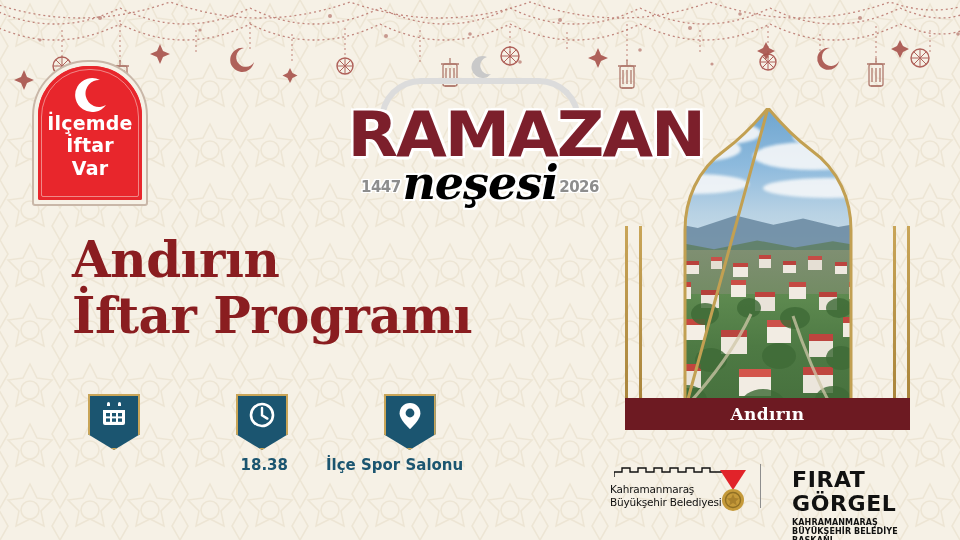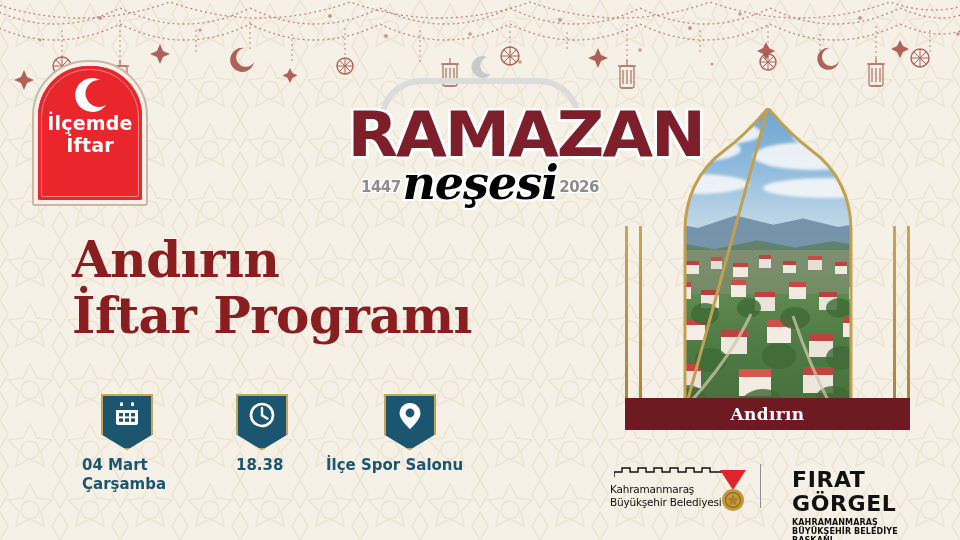--- a/index.html
+++ b/index.html
@@ -159,21 +159,21 @@
   .info-label {
     margin-top:6px;
     font-family:"DejaVu Sans", sans-serif;
     font-weight:bold;
     font-size:15px;
     line-height:1.25;
     color:#1b5570;
     white-space:pre-line;
   }
   .info-item.i1 .info-label { text-align:left; margin-left:-6px; }
-  .info-item.i2 .info-label { text-align:left; }
+  .info-item.i2 .info-label { text-align:right; }
   .info-item.i3 .info-label { text-align:center; margin-left:-30px; white-space:nowrap; }
 
   
   .arch-wrap {
     position:absolute; left:625px; top:108px; width:285px; height:330px;
   }
   .arch-photo {
     position:absolute; left:18px; top:0; width:250px; height:302px;
     overflow:hidden;
     clip-path: path("M125 0 C140 18 152 30 168 42 C196 62 208 92 208 122 L208 302 L42 302 L42 122 C42 92 54 62 82 42 C98 30 110 18 125 0 Z");
@@ -385,20 +385,21 @@
   <div class="badge">
     <div class="badge-outer"></div>
     <div class="badge-inner"></div>
     <div class="badge-ring"></div>
     <svg class="badge-moon" width="46" height="40" viewBox="0 0 46 40">
       <path d="M33 4 a17 17 0 1 0 6 25 a13.5 13.5 0 1 1 -6 -25 z" fill="#ffffff"></path>
     </svg>
     <div class="badge-text">
       <div>İlçemde</div>
       <div>İftar</div>
+      <div>Var</div>
     </div>
   </div>
 
   <div class="ramazan">
     <svg class="rz-crescent" width="30" height="28" viewBox="0 0 30 28">
       <path d="M22 3 a11 11 0 1 0 4 17 a8.6 8.6 0 1 1 -4 -17 z" fill="#c9c9c9"></path>
     </svg>
     <div class="rz-dome"></div>
     <div class="rz-main">RAMAZAN</div>
     <div class="rz-year left">1447</div>
@@ -426,22 +427,20 @@
               <rect x="5" y="11" width="4" height="3.4"></rect>
                 <rect x="11" y="11" width="4" height="3.4"></rect>
                 <rect x="17" y="11" width="4" height="3.4"></rect>
               <rect x="5" y="16.4" width="4" height="3.4"></rect>
                 <rect x="11" y="16.4" width="4" height="3.4"></rect>
                 <rect x="17" y="16.4" width="4" height="3.4"></rect>
             </g>
           </svg>
         </div>
       </div>
-      <div class="info-label">04 Mart
-Çarşamba</div>
     </div>
 
     <div class="info-item i2">
       <div class="shield">
         <div class="shield-bg"></div>
         <div class="shield-ico">
           <svg width="26" height="26" viewBox="0 0 26 26">
             <circle cx="13" cy="13" r="11" fill="none" stroke="#fff" stroke-width="2.6"></circle>
             <path d="M13 6 v7.4 l5.4 3.2" fill="none" stroke="#fff" stroke-width="2.4" stroke-linecap="round"></path>
           </svg>

